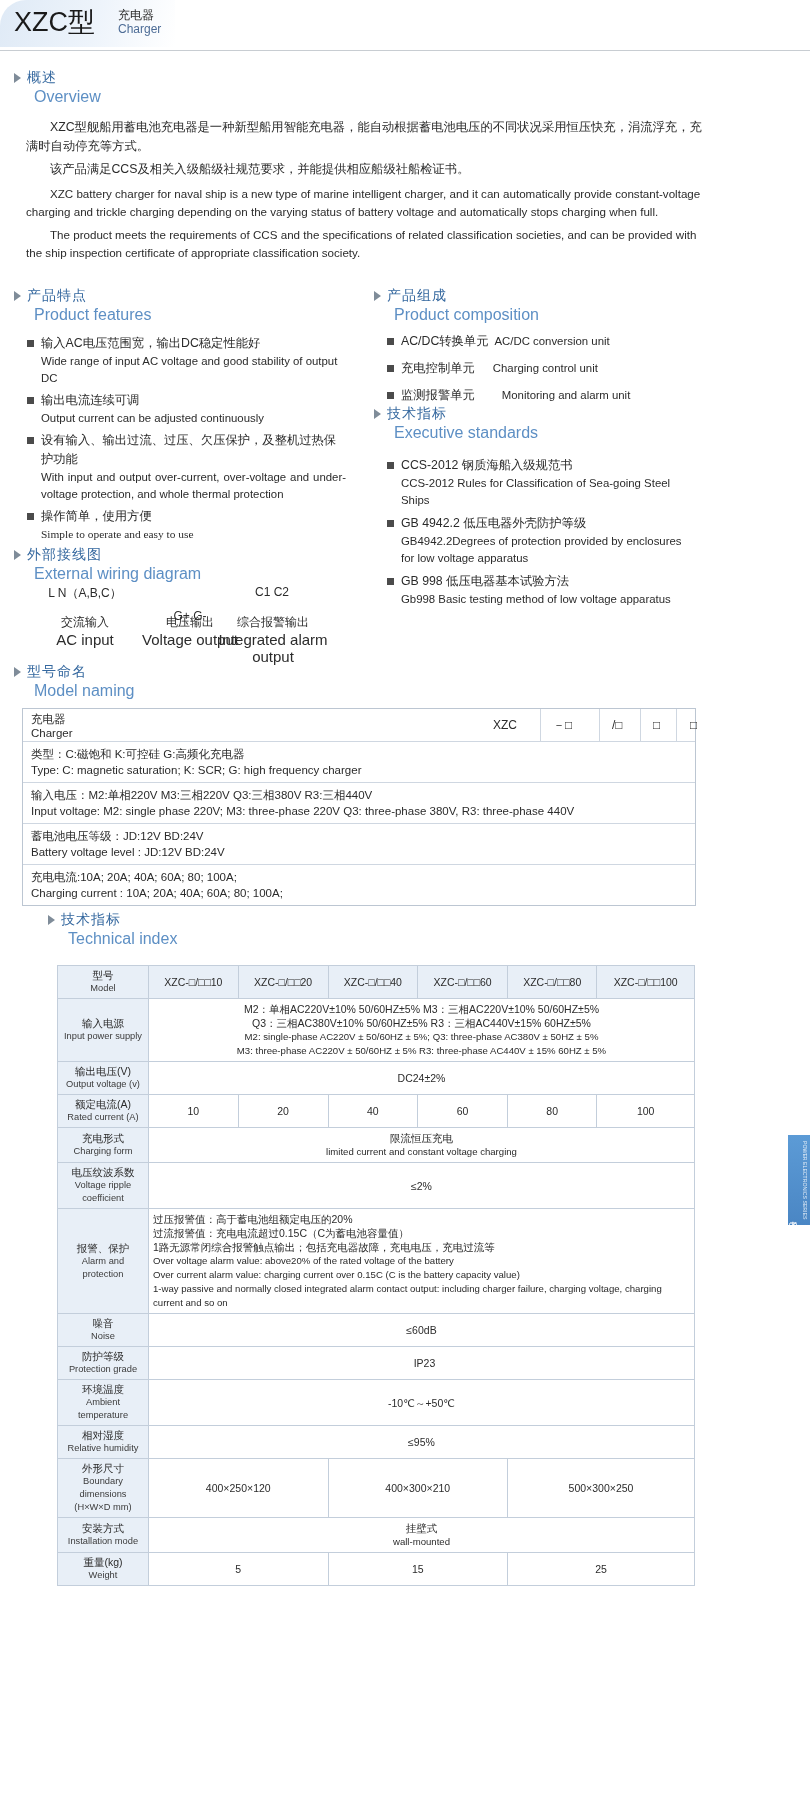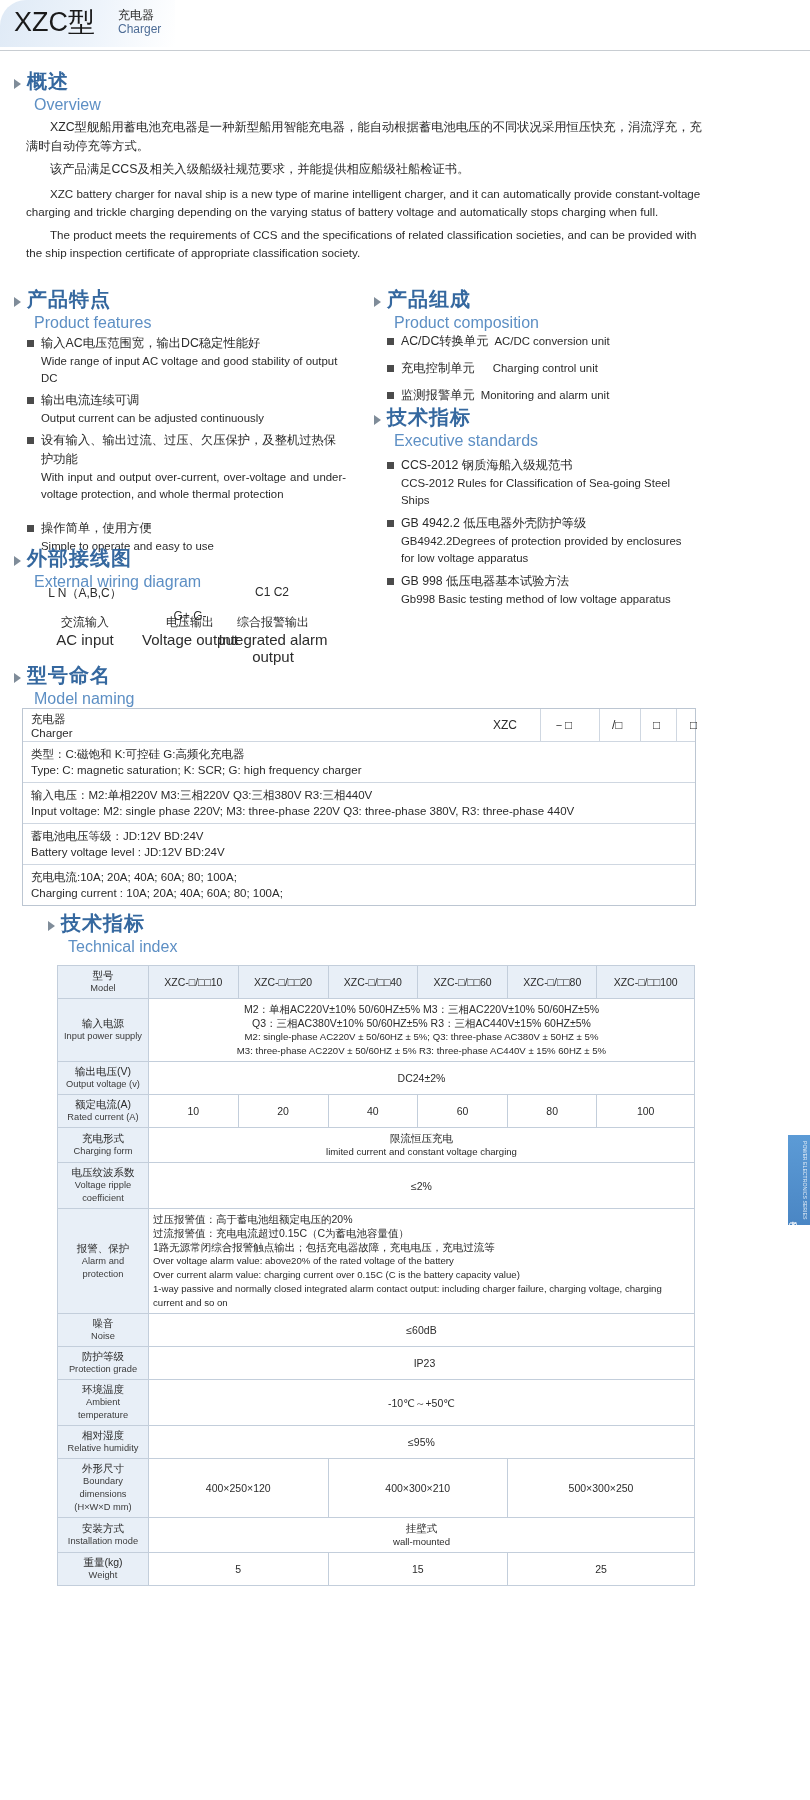--- a/index.html
+++ b/index.html
@@ -28,21 +28,21 @@
   .header-sub .en{color:#4d6c96;font-size:12px;}
   .header-rule{position:absolute;left:0;top:50px;width:810px;height:1px;background:#c8cdd2;}
 
   
   .sec{position:absolute;}
   .sec .tri{
     display:inline-block;width:0;height:0;
     border-left:7px solid #7f8c99;border-top:5px solid transparent;border-bottom:5px solid transparent;
     vertical-align:middle;margin-right:6px;
   }
-  .sec .cn{font-size:20px;color:#2e6da4;color:#35689f;font-weight:700;letter-spacing:1px;}
+  .sec .cn{font-size:14px;color:#2e6da4;color:#35689f;font-weight:400;letter-spacing:1px;}
   .sec .en{display:block;font-size:16px;color:#5d8fc4;margin-left:20px;margin-top:1px;}
 
   .body-txt{font-size:12.3px;line-height:19px;color:#2b2b2b;}
   .body-txt.en{font-size:11.6px;line-height:18px;color:#2b2b2b;}
 
   
   .bl{position:relative;padding-left:15px;font-size:12.3px;line-height:19px;color:#2b2b2b;}
   .bl:before{content:"";position:absolute;left:1px;top:6px;width:7px;height:7px;background:#4b4b4b;}
   .bl .en{display:block;font-size:11.4px;line-height:17px;color:#2b2b2b;}
   .inline-row{display:flex;gap:6px;align-items:baseline;}
@@ -119,21 +119,21 @@
       <span class="en">Wide range of input AC voltage and good stability of output DC</span>
     </div>
     <div class="bl" style="margin-top:4px;">
       <span>输出电流连续可调</span>
       <span class="en">Output current can be adjusted continuously</span>
     </div>
     <div class="bl" style="margin-top:4px;">
       <span>设有输入、输出过流、过压、欠压保护，及整机过热保护功能</span>
       <span class="en" style="text-align:justify;">With input and output over-current, over-voltage and under-voltage protection, and whole thermal protection</span>
     </div>
-    <div class="bl" style="margin-top:16px;">
+    <div class="bl" style="margin-top:4px;font-family:Liberation Serif, serif;">
       <span>操作简单，使用方便</span>
       <span class="en">Simple to operate and easy to use</span>
     </div>
   </div>
 
   <div class="sec" style="left:374px;top:286px;">
     <span class="tri"></span><span class="cn">产品组成</span>
     <span class="en">Product composition</span>
   </div>
   <div style="position:absolute;left:386px;top:332px;width:310px;">
@@ -145,21 +145,21 @@
     </div>
     <div class="bl" style="margin-top:8px;">
       <span class="inline-row">
           <span>充电控制单元</span>
           <span style="font-size:11.4px;margin-left:12px;">Charging control unit</span>
         </span>
     </div>
     <div class="bl" style="margin-top:8px;">
       <span class="inline-row">
           <span>监测报警单元</span>
-          <span style="font-size:11.4px;margin-left:0;">Monitoring and alarm unit</span>
+          <span style="font-size:11.4px;margin-left:21px;">Monitoring and alarm unit</span>
         </span>
     </div>
   </div>
 
   <div class="sec" style="left:374px;top:404px;">
     <span class="tri"></span><span class="cn">技术指标</span>
     <span class="en">Executive standards</span>
   </div>
   <div style="position:absolute;left:386px;top:456px;width:310px;">
     <div class="bl">

